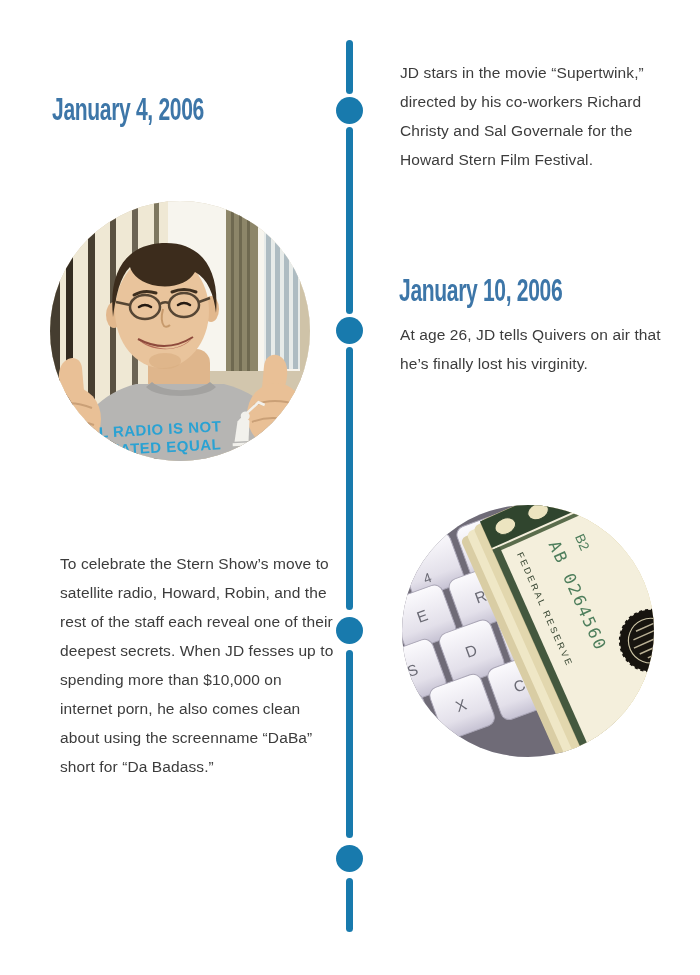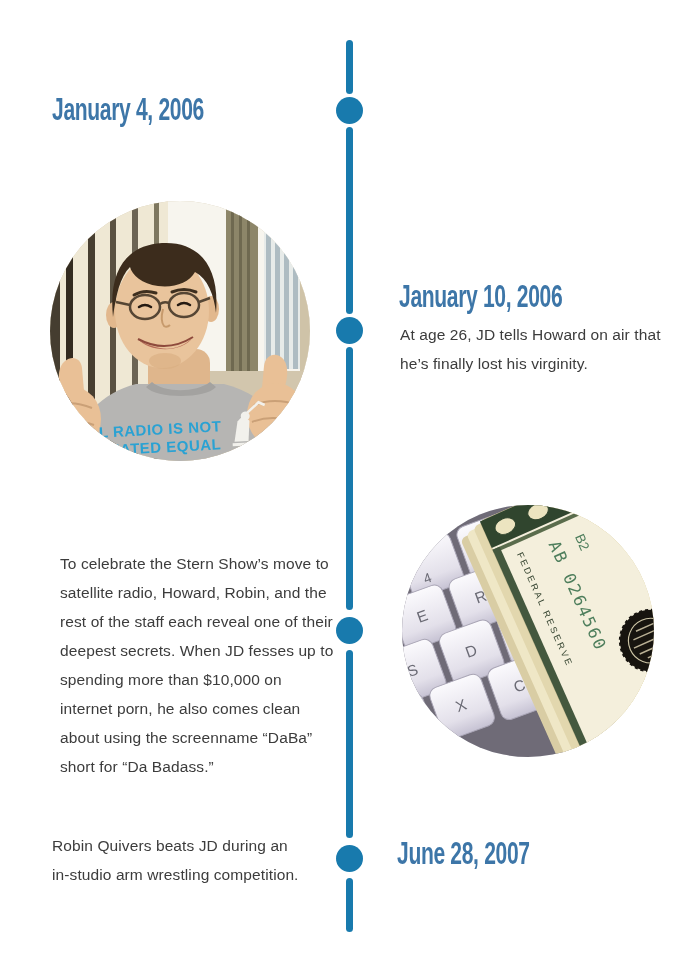--- a/index.html
+++ b/index.html
@@ -30,20 +30,24 @@
   <div class="tl-seg" style="top:347px;height:263px"></div>
   <div class="tl-seg" style="top:650px;height:188px"></div>
   <div class="tl-seg" style="top:878px;height:54px"></div>
 
   <div class="tl-dot" style="top:97px"></div>
   <div class="tl-dot" style="top:317px"></div>
   <div class="tl-dot" style="top:617px"></div>
   <div class="tl-dot" style="top:845px"></div>
 
   <h2 class="date-h" style="left:52px;top:92px"><span class="squeeze">January 4, 2006</span></h2>
+  <div class="para" style="left:400px;top:58px;width:295px">JD stars in the movie “Supertwink,”
+directed by his co-workers Richard
+Christy and Sal Governale for the
+Howard Stern Film Festival.</div>
 
   <div class="photo" style="left:50px;top:201px;width:260px;height:260px" aria-label="Young man with glasses giving two thumbs up">
     <svg viewBox="0 0 260 260">
       <rect width="260" height="260" fill="#d2c6ad"></rect>
       <g>
         <rect x="0" y="0" width="118" height="260" fill="#efe8d4"></rect>
         <rect x="0" y="0" width="10" height="260" fill="#453d30"></rect>
         <rect x="16" y="0" width="7" height="260" fill="#332b20"></rect>
         <rect x="38" y="0" width="7" height="260" fill="#473e30"></rect>
         <rect x="60" y="0" width="6" height="260" fill="#5a5141"></rect>
@@ -109,22 +113,22 @@
         <g transform="translate(178,214)" fill="#f2f1ec">
           <path d="M6,30 L10,10 L16,4 L22,10 L20,30 Z"></path>
           <circle cx="18" cy="5" r="4.5"></circle>
           <path d="M20,2 L32,-8 L38,-5" stroke="#f2f1ec" stroke-width="2.5" fill="none"></path>
           <path d="M4,33 L24,33" stroke="#f2f1ec" stroke-width="3"></path>
         </g>
       </g>
     </svg>
   </div>
 
-  <h2 class="date-h" style="left:399px;top:279px"><span class="squeeze">January 10, 2006</span></h2>
-  <div class="para" style="left:400px;top:320px;width:295px">At age 26, JD tells Howard on air that
+  <h2 class="date-h" style="left:399px;top:273px"><span class="squeeze">January 10, 2006</span></h2>
+  <div class="para" style="left:400px;top:320px;width:295px">At age 26, JD tells Quivers on air that
 he’s finally lost his virginity.</div>
 
   <div class="para" style="left:60px;top:549px;width:310px">To celebrate the Stern Show’s move to
 satellite radio, Howard, Robin, and the
 rest of the staff each reveal one of their
 deepest secrets. When JD fesses up to
 spending more than $10,000 on
 internet porn, he also comes clean
 about using the screenname “DaBa”
 short for “Da Badass.”</div>
@@ -220,17 +224,14 @@
           <circle r="23" fill="none" stroke="#cdc5a6" stroke-width="1.2"></circle>
           <path d="M-16,-8 H16 M-19,0 H19 M-16,8 H16 M-10,15 H10 M-10,-15 H10" stroke="#b9b095" stroke-width="1.5"></path>
         </g>
         <g stroke="#8a9579" stroke-width="1" opacity=".8">
           <path d="M62,-100 V120 M68,-88 V130"></path>
         </g>
       </g>
     </svg>
   </div>
 
-  <div class="para" style="left:52px;top:831px;width:300px">Robin Quivers beats JD during an
-in-studio arm wrestling competition.</div>
-  <h2 class="date-h" style="left:397px;top:836px"><span class="squeeze">June 28, 2007</span></h2>
 
 </div>
 
 </body></html>

